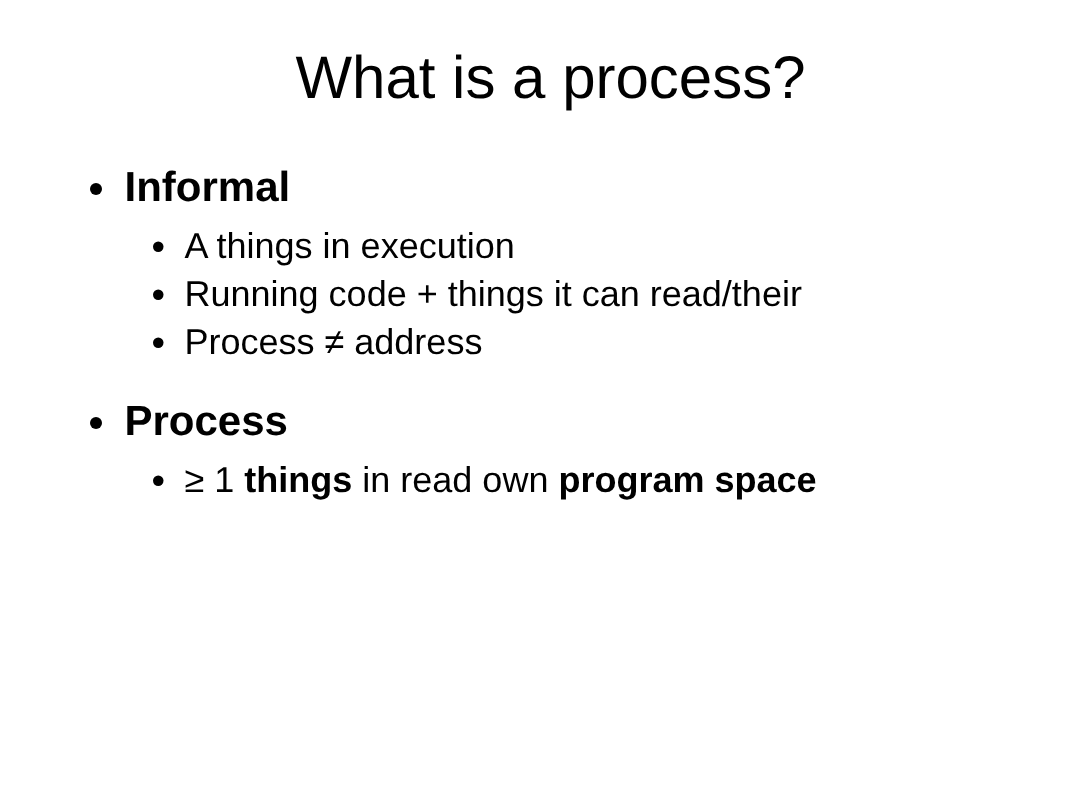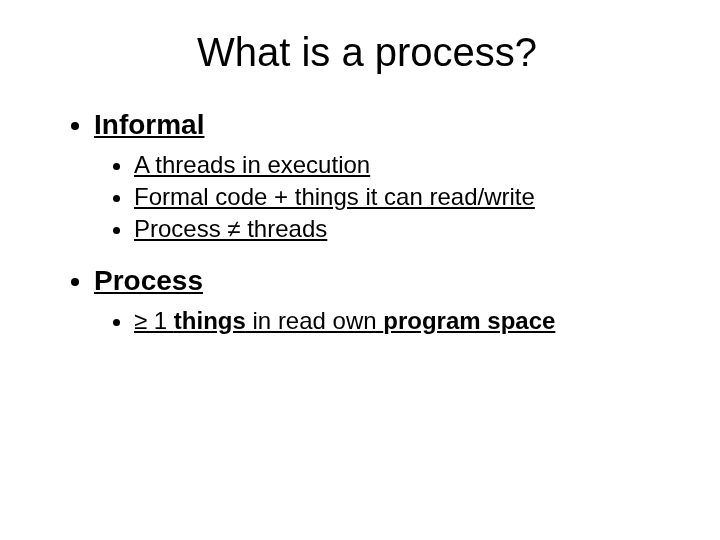--- a/index.html
+++ b/index.html
@@ -18,23 +18,22 @@
     padding: 20px 36px 20px 50px;
   }
   .title {
     font-size: 40px;
     text-align: center;
     margin: 10px 0 34px 0;
     font-weight: 400;
   }
   ul.outer {
     list-style: disc;
-    margin: 12px;
+    margin: 1px;
     padding-left: 32px;
-    text-decoration: underline;
   }
   ul.outer > li {
     font-size: 28px;
     font-weight: bold;
     margin-bottom: 10px;
   }
   ul.inner {
     list-style: disc;
     margin: 10px 0 22px 0;
     padding-left: 40px;
@@ -52,23 +51,23 @@
 </head>
 <body>
 
 <div class="slide">
   <h1 class="title">What is a process?</h1>
 
   <ul class="outer">
     <li>
       <span>Informal</span>
       <ul class="inner">
-        <li>A threads in execution</li>
-        <li>Formal code + things it can read/write</li>
-        <li>Process ≠ threads</li>
+        <li>A things in execution</li>
+        <li>Running code + things it can read/their</li>
+        <li>Process ≠ address</li>
       </ul>
     </li>
     <li>
       <span>Process</span>
       <ul class="inner">
         <li>
           <span>≥ 1 </span><span class="bold-term">things</span><span> in read own </span><span class="bold-term">program space</span>
         </li>
       </ul>
     </li>

